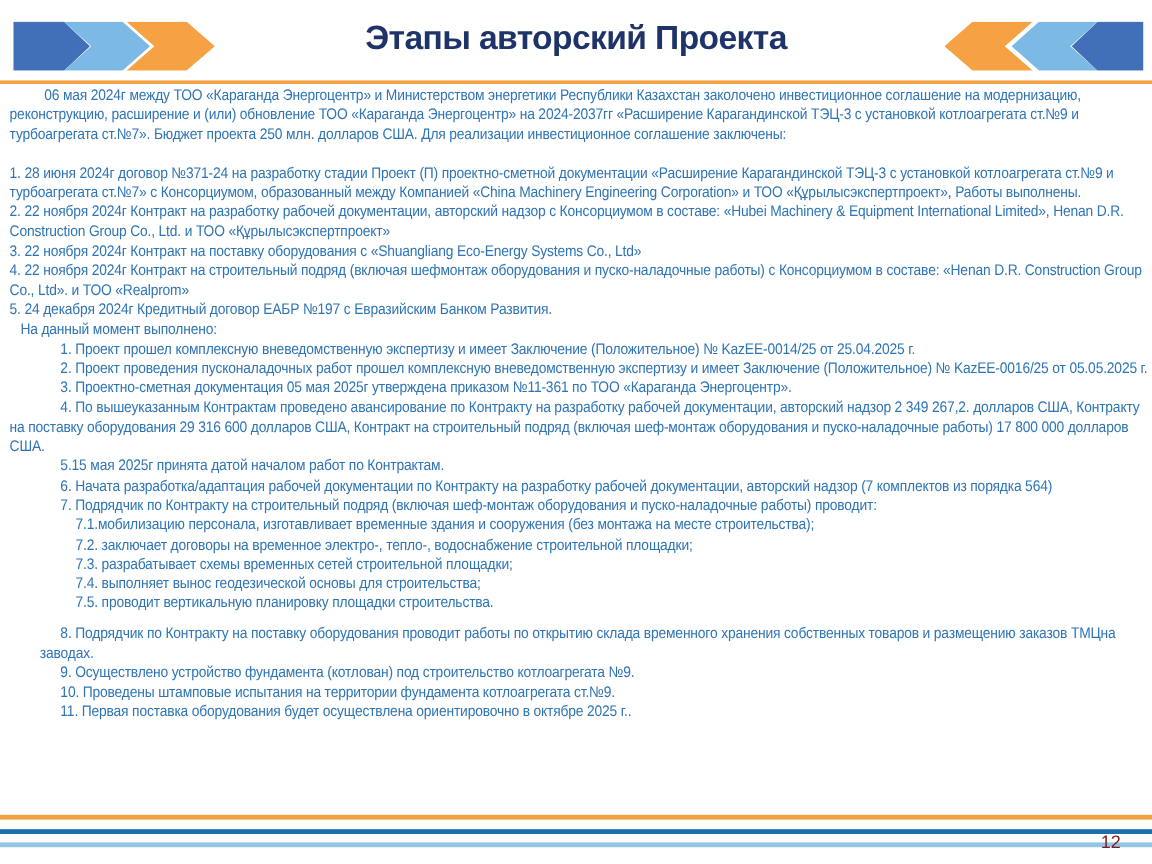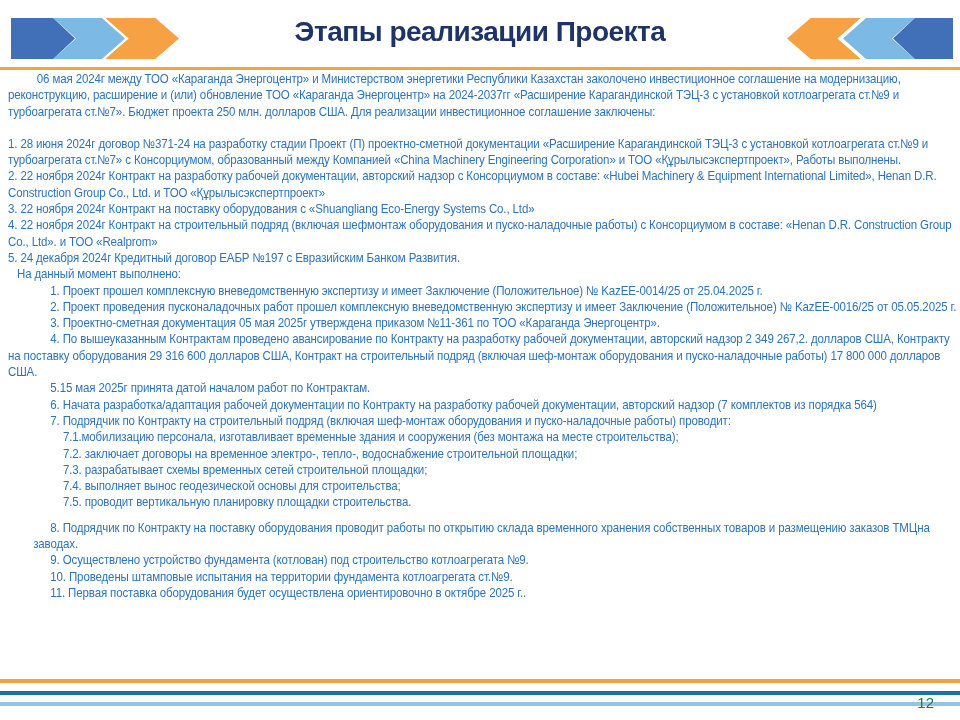--- a/index.html
+++ b/index.html
@@ -53,21 +53,21 @@
         <div class="fill" style="background:#4170b8;"></div>
       </div>
     <div class="chev chev-r" style="left:42px;width:78px;z-index:2;">
         <div class="fill" style="background:#7db9e5;"></div>
       </div>
     <div class="chev chev-r" style="left:94px;width:80px;z-index:3;">
         <div class="fill" style="background:#f6a144;"></div>
       </div>
   </div>
 
-  <h1 class="title">Этапы реализации Проекта</h1>
+  <h1 class="title">Этапы авторский Проекта</h1>
 
   <div class="chev-group" style="left:784px;width:172px;">
     <div class="chev chev-l" style="left:0;width:80px;z-index:3;">
         <div class="fill" style="background:#f6a144;"></div>
       </div>
     <div class="chev chev-l" style="left:56px;width:78px;z-index:2;">
         <div class="fill" style="background:#7db9e5;"></div>
       </div>
     <div class="chev pent-l" style="left:100px;width:72px;z-index:1;">
         <div class="fill" style="background:#4170b8;"></div>
@@ -101,13 +101,13 @@
     <div class="para blank-small"></div>
     <div class="para item8">8. Подрядчик по Контракту на поставку оборудования проводит работы по открытию склада временного хранения собственных товаров и размещению заказов ТМЦна заводах.</div>
     <div class="para sub">9. Осуществлено устройство фундамента (котлован) под строительство котлоагрегата №9.</div>
     <div class="para sub">10. Проведены штамповые испытания на территории фундамента котлоагрегата ст.№9.</div>
     <div class="para sub">11. Первая поставка оборудования будет осуществлена ориентировочно в октябре 2025 г..</div>
   </div>
 
 <div class="footer-line line-orange" style="background:#f0a240;"></div>
 <div class="footer-line line-darkblue" style="background:#1a6faf;"></div>
 <div class="footer-line line-lightblue" style="background:#94c4e4;"></div>
-<div class="page-number" style="color:#15803d;">12</div>
+<div class="page-number" style="color:#7f1d1d;">12</div>
 
 </body></html>

